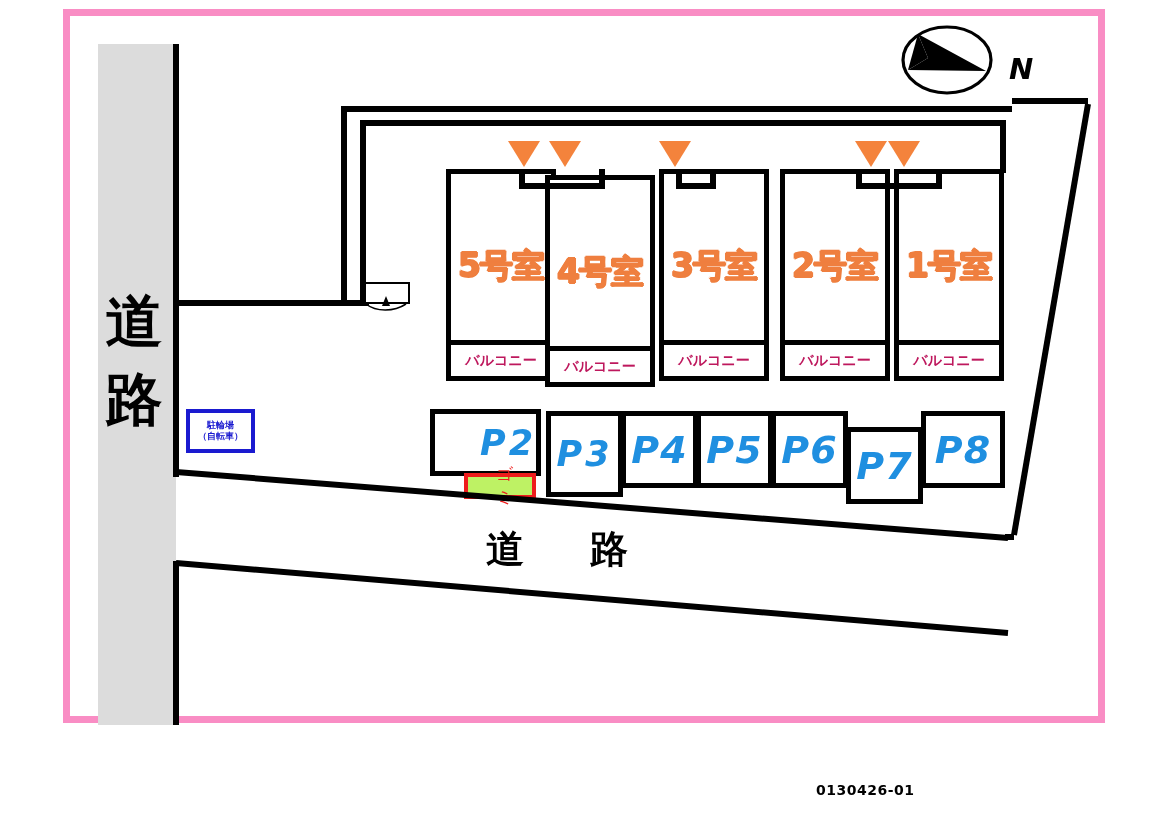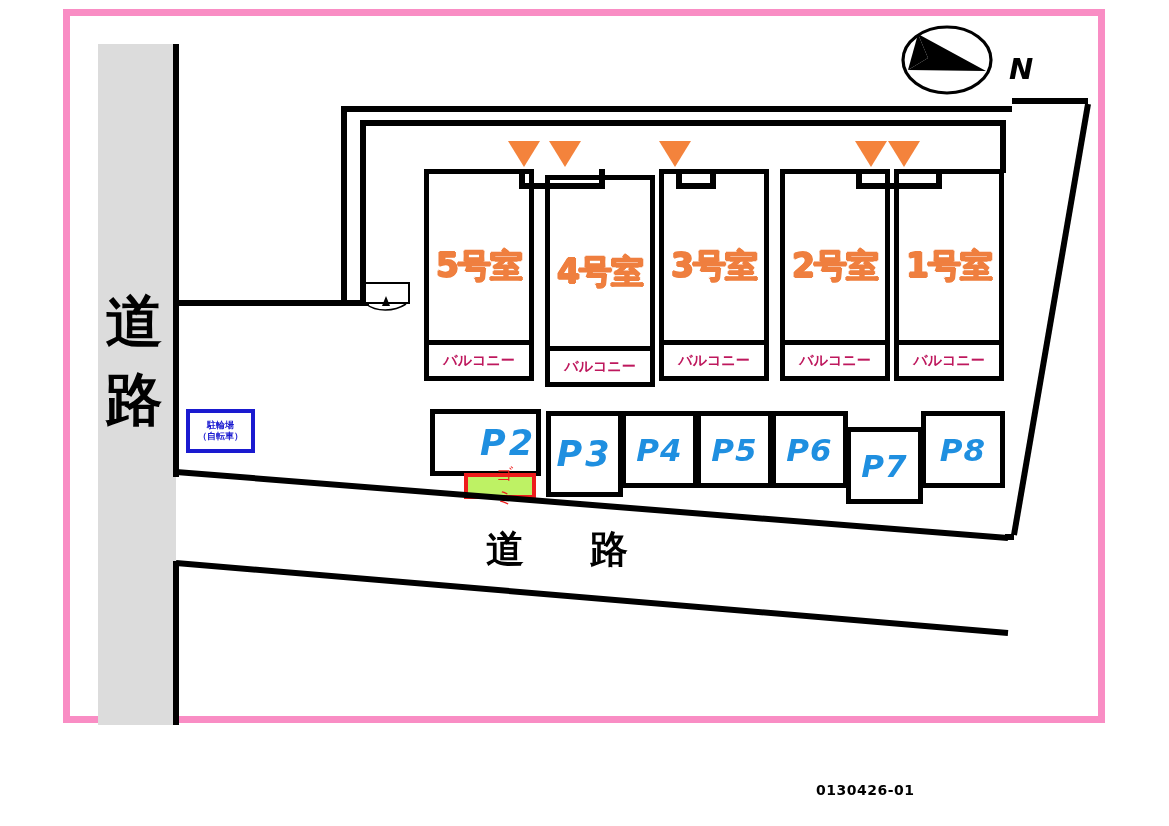--- a/index.html
+++ b/index.html
@@ -72,21 +72,21 @@
     border-top:26px solid #f4833c;
   }
 
   
   .stall{
     position:absolute;border:5px solid #000;background:#fff;box-sizing:border-box;
     display:flex;align-items:center;justify-content:center;
     font-size:35px;font-weight:bold;font-style:italic;color:#1f8fe0;
     letter-spacing:3px;white-space:nowrap;
   }
-  .stall.small{font-size:31px;letter-spacing:1px;text-align:center;}
+  .stall.small{font-size:38px;letter-spacing:1px;text-align:center;}
 
   
   .bike-box{
     position:absolute;left:186px;top:409px;width:69px;height:44px;
     border:4px solid #1a1ad0;background:#fff;box-sizing:border-box;
     display:flex;flex-direction:column;align-items:center;justify-content:center;
     color:#1a1ad0;font-weight:bold;font-size:9px;line-height:1.25;white-space:nowrap;
   }
 
   
@@ -140,21 +140,21 @@
   <div class="ln ln-v" style="left:173px;top:561px;height:164px;"></div>
 
   <div class="ln ln-h" style="left:173px;top:300px;width:196px;"></div>
 
   <div class="ln ln-v" style="left:341px;top:106px;height:194px;"></div>
   <div class="ln ln-v" style="left:360px;top:120px;height:180px;"></div>
   <div class="ln ln-h" style="left:341px;top:106px;width:671px;"></div>
   <div class="ln ln-h" style="left:360px;top:120px;width:646px;"></div>
   <div class="ln ln-v" style="left:1000px;top:120px;height:53px;"></div>
 
-  <div class="bld-unit" style="left:424px;top:169px;width:110px;height:212px;">
+  <div class="bld-unit" style="left:446px;top:169px;width:110px;height:212px;">
     <div class="unit-name">5号室</div>
     <div class="balcony">バルコニー</div>
   </div>
 
   <div class="bld-unit" style="left:545px;top:175px;width:110px;height:212px;">
     <div class="unit-name">4号室</div>
     <div class="balcony">バルコニー</div>
   </div>
 
   <div class="bld-unit" style="left:659px;top:169px;width:110px;height:212px;">

